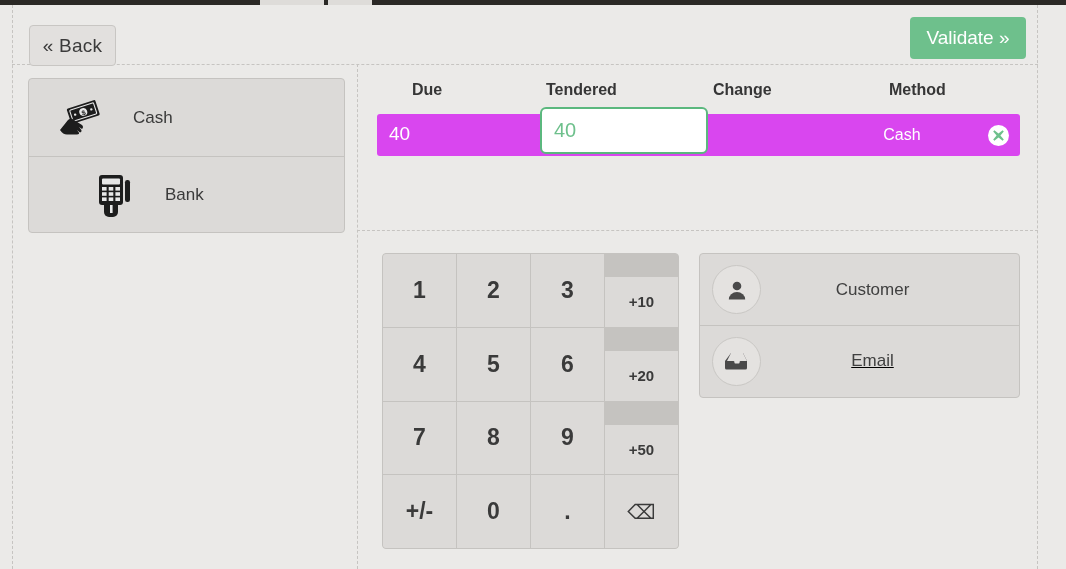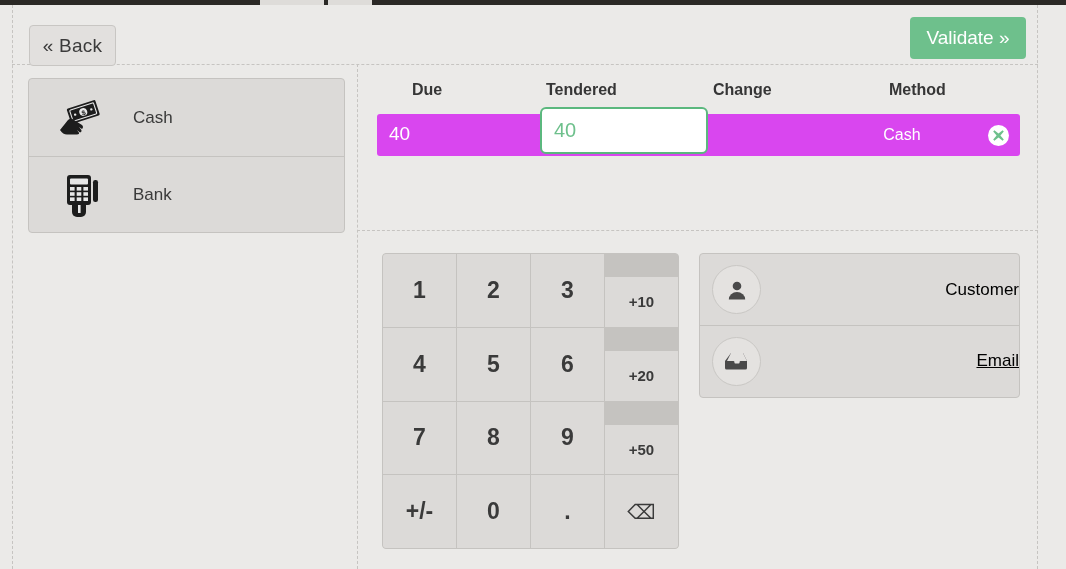--- a/index.html
+++ b/index.html
@@ -41,21 +41,21 @@
   }
 
   
   .methods {
     position: absolute; left: 28px; top: 78px; width: 317px; height: 155px;
     background: #dcdad8; border: 1px solid #c5c3c0; border-radius: 4px; overflow: hidden;
   }
   .method-row {
     position: relative; height: 77px; display: flex; align-items: center; cursor: pointer;
   }
-  .method-row + .method-row { border-top: 1px solid #c5c3c0; }
+  .method-row + .method-row { border-top: 1px solid #c5c3c0; padding-left: 32px; }
   .method-icon {
     width: 104px; display: flex; align-items: center; justify-content: center;
     color: #1d1d1d;
   }
   .method-label { font-size: 17px; color: #3a3a3a; }
 
   
   .pay-table { position: absolute; left: 377px; top: 78px; width: 643px; }
   .pay-head { position: relative; height: 36px; }
   .pay-head span {
@@ -101,21 +101,21 @@
     position: absolute; left: 699px; top: 253px; width: 321px; height: 145px;
     background: #dcdad8; border: 1px solid #c5c3c0; border-radius: 4px; overflow: hidden;
   }
   .action-row { position: relative; height: 71px; display: flex; align-items: center; cursor: pointer; }
   .action-row + .action-row { border-top: 1px solid #c5c3c0; text-decoration: underline; }
   .action-badge {
     position: absolute; left: 12px; width: 49px; height: 49px; border-radius: 50%;
     background: #e4e2e0; border: 1px solid #c9c7c4;
     display: flex; align-items: center; justify-content: center; color: #4a4a4a;
   }
-  .action-label { width: 100%; text-align: right; padding-left: 26px; font-size: 17px; color: #000000; }
+  .action-label { width: 100%; text-align: center; padding-left: 26px; font-size: 17px; color: #404040; }
 </style>
 </head>
 <body>
 
 <div id="app">
 
   <div class="chrome-strip">
     <div class="chrome-tab t1"></div>
     <div class="chrome-tab t2"></div>
   </div>

